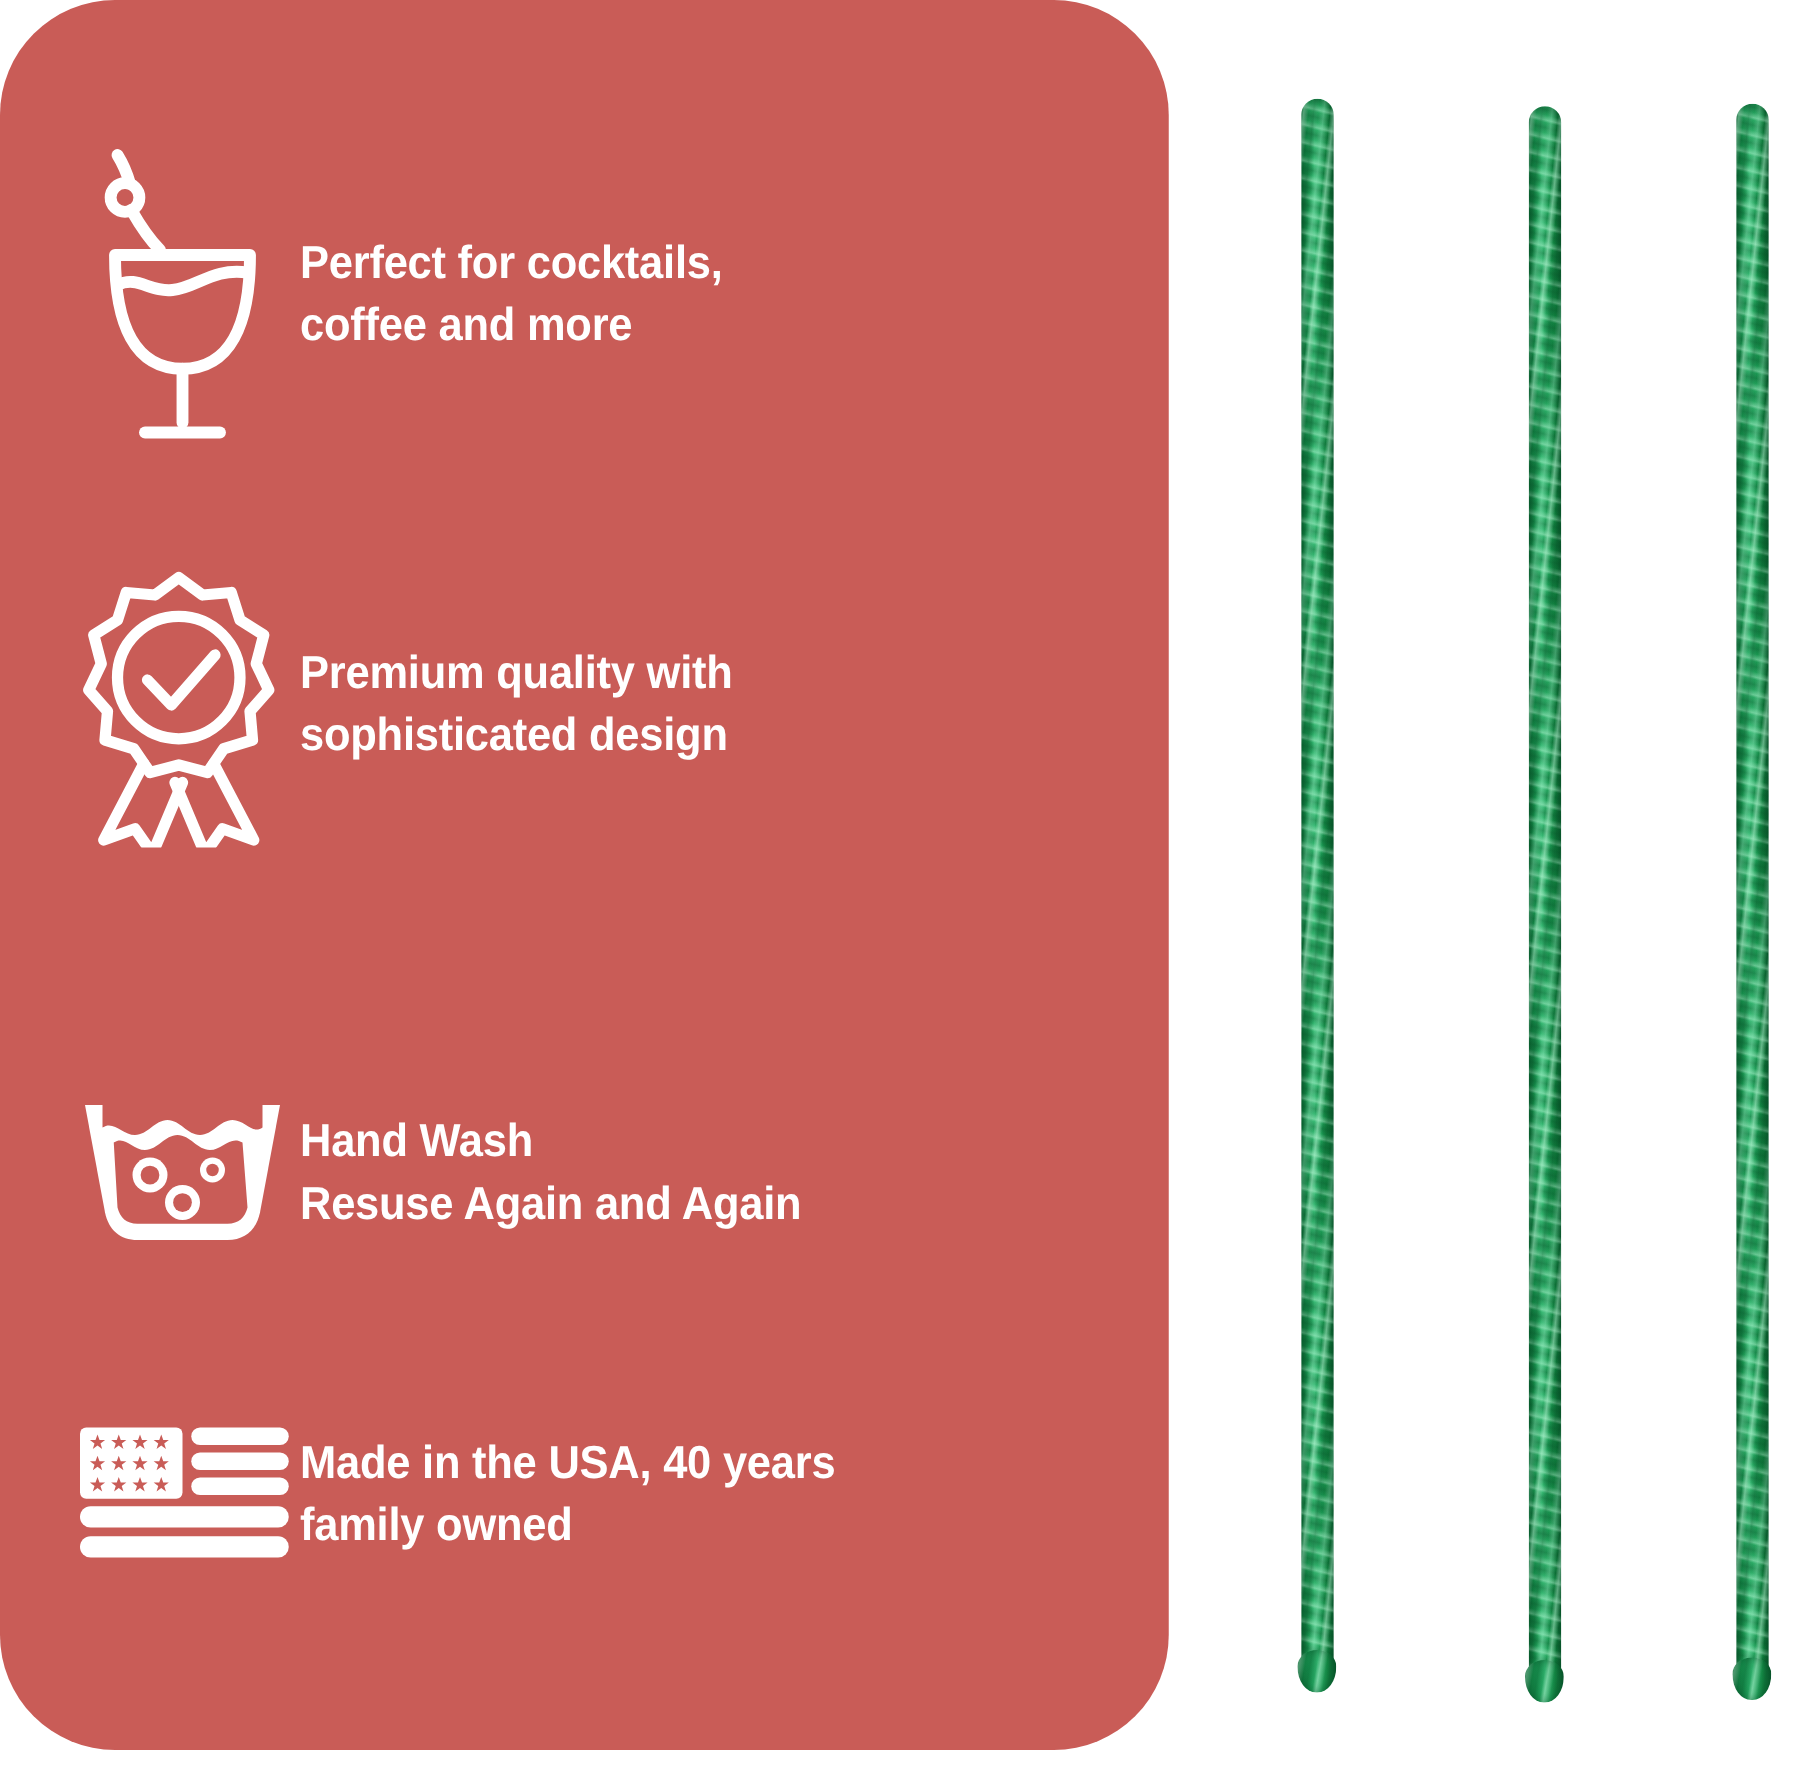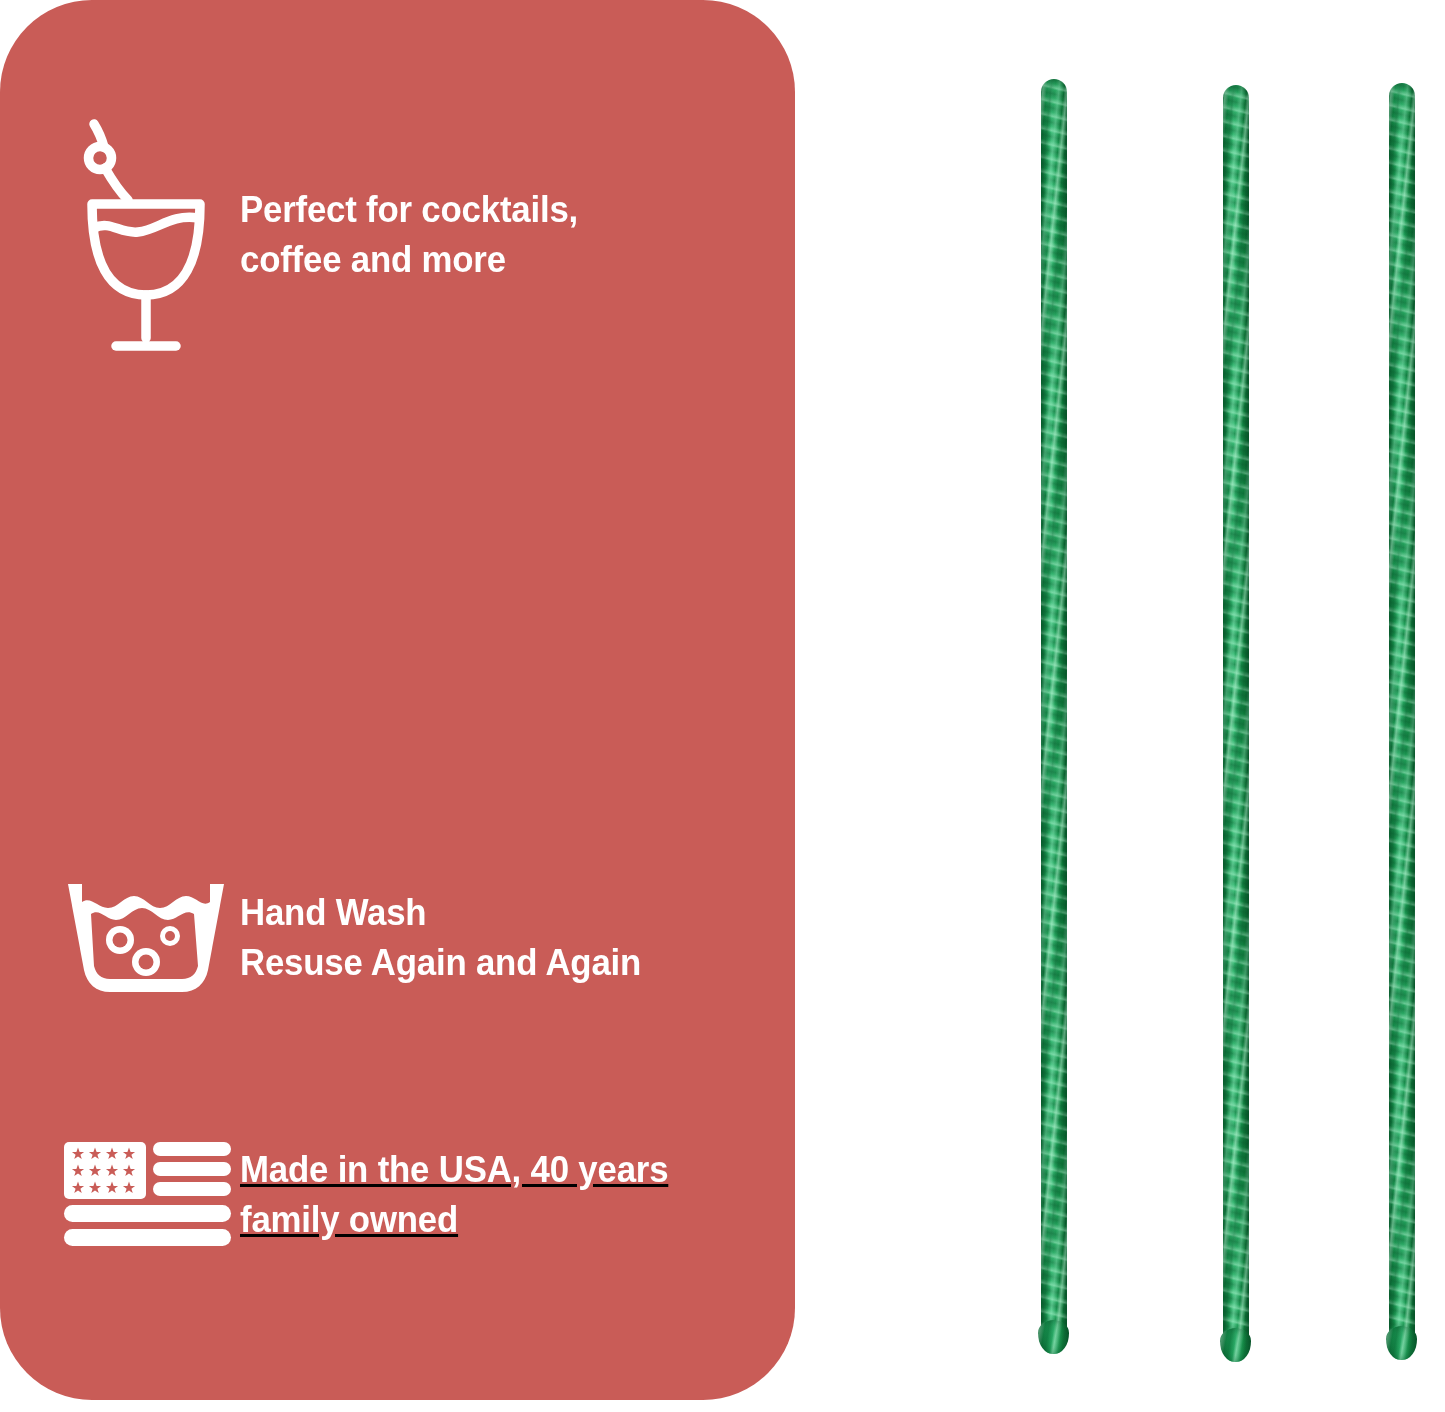--- a/index.html
+++ b/index.html
@@ -18,21 +18,21 @@
     height: 1412px;
     background: #ffffff;
     overflow: hidden;
   }
 
   
   #feature-panel {
     position: absolute;
     left: 0px;
     top: 0px;
-    width: 795px;
+    width: 935px;
     height: 1400px;
     background: #c95c57;
     border-radius: 92px;
     box-sizing: border-box;
   }
 
   .feature-row {
     position: absolute;
     left: 58px;
     width: 740px;
@@ -59,21 +59,21 @@
     white-space: pre-line;
     font-family: "Liberation Sans", sans-serif;
     transform: scaleX(0.94);
     transform-origin: left center;
   }
 
   
   #row-cocktail { top: 110px;  height: 250px; }
   #row-premium  { top: 448px;  height: 230px; }
   #row-wash     { top: 848px;  height: 180px; }
-  #row-usa      { top: 1115px; height: 160px; text-decoration: underline; }
+  #row-usa      { top: 1115px; height: 160px; }
 
   
   .straw {
     position: absolute;
     width: 26px;
     background:
       repeating-linear-gradient( 96deg,
         rgba(255,255,255,0.00) 0px,
         rgba(180,245,210,0.55) 3px,
         rgba(255,255,255,0.00) 7px,
@@ -150,20 +150,44 @@
             <path d="M88 185 L 88 228"></path>
 
             <path d="M58 236 L 118 236"></path>
           </g>
         </svg>
       </div>
       <div class="feature-text">Perfect for cocktails,
 coffee and more</div>
     </div>
 
+    <div class="feature-row" id="row-premium">
+      <div class="feature-icon-wrap">
+        <svg width="170" height="230" viewBox="0 0 170 230" aria-hidden="true">
+          <g fill="none" stroke="#ffffff" stroke-width="9" stroke-linecap="round" stroke-linejoin="round">
+
+            <path d="M85 14
+                     L 104 28 L 127 26 L 134 48 L 153 60 L 147 83
+                     L 157 104 L 142 121 L 144 144 L 121 151 L 108 170
+                     L 85 164 L 62 170 L 49 151 L 26 144 L 28 121
+                     L 13 104 L 23 83 L 17 60 L 36 48 L 43 26 L 66 28 Z"></path>
+
+            <circle cx="85" cy="94" r="49"></circle>
+
+            <path d="M60 96 L 79 116 L 114 76"></path>
+
+            <path d="M57 163 L 25 224 L 50 215 L 64 235 L 88 178"></path>
+
+            <path d="M113 163 L 145 224 L 120 215 L 106 235 L 82 178"></path>
+          </g>
+        </svg>
+      </div>
+      <div class="feature-text">Premium quality with
+sophisticated design</div>
+    </div>
 
     <div class="feature-row" id="row-wash">
       <div class="feature-icon-wrap">
         <svg width="176" height="128" viewBox="0 0 176 128" aria-hidden="true">
 
           <defs>
             <mask id="basin-mask">
               <rect x="0" y="0" width="176" height="128" fill="#000"></rect>
               <path d="M10 10
                        L 166 10

